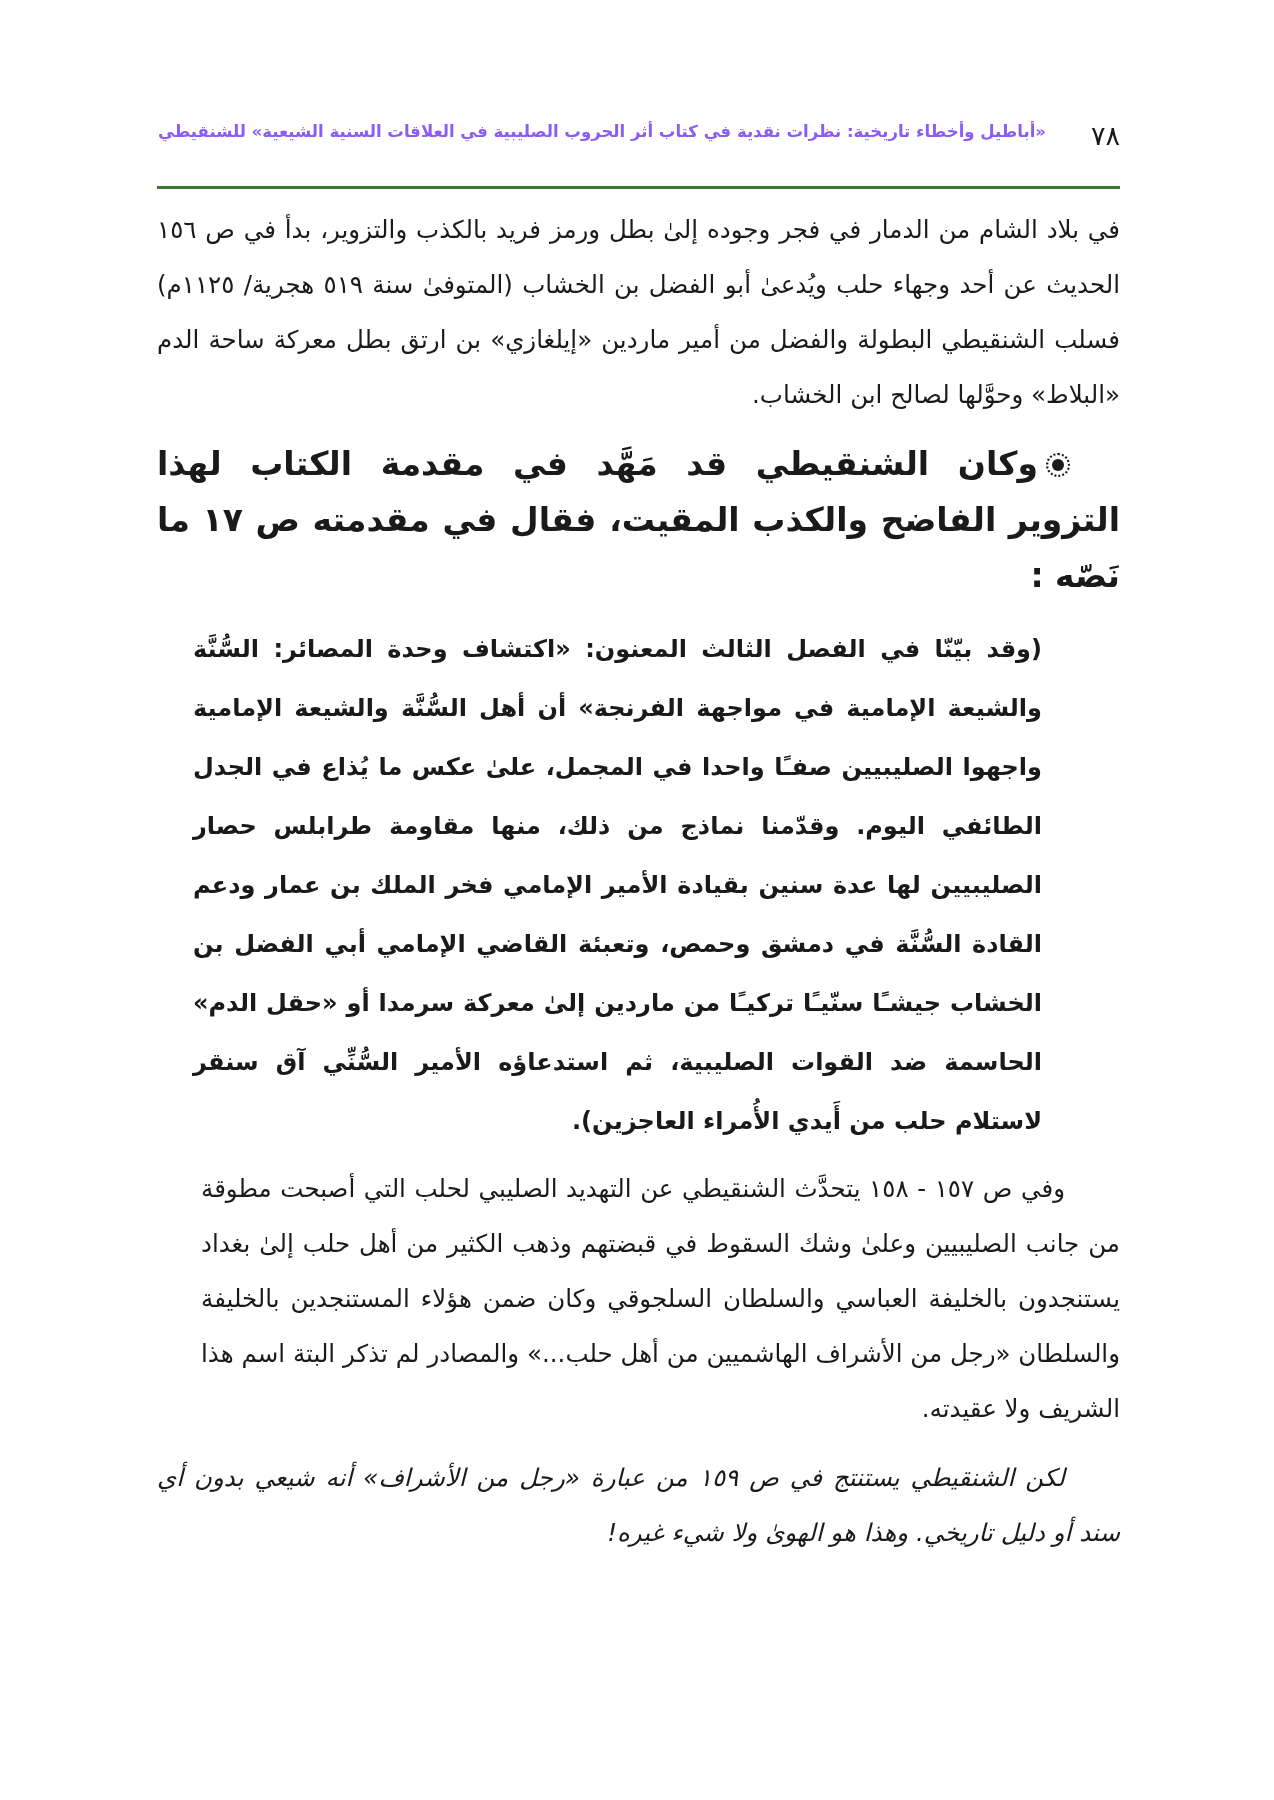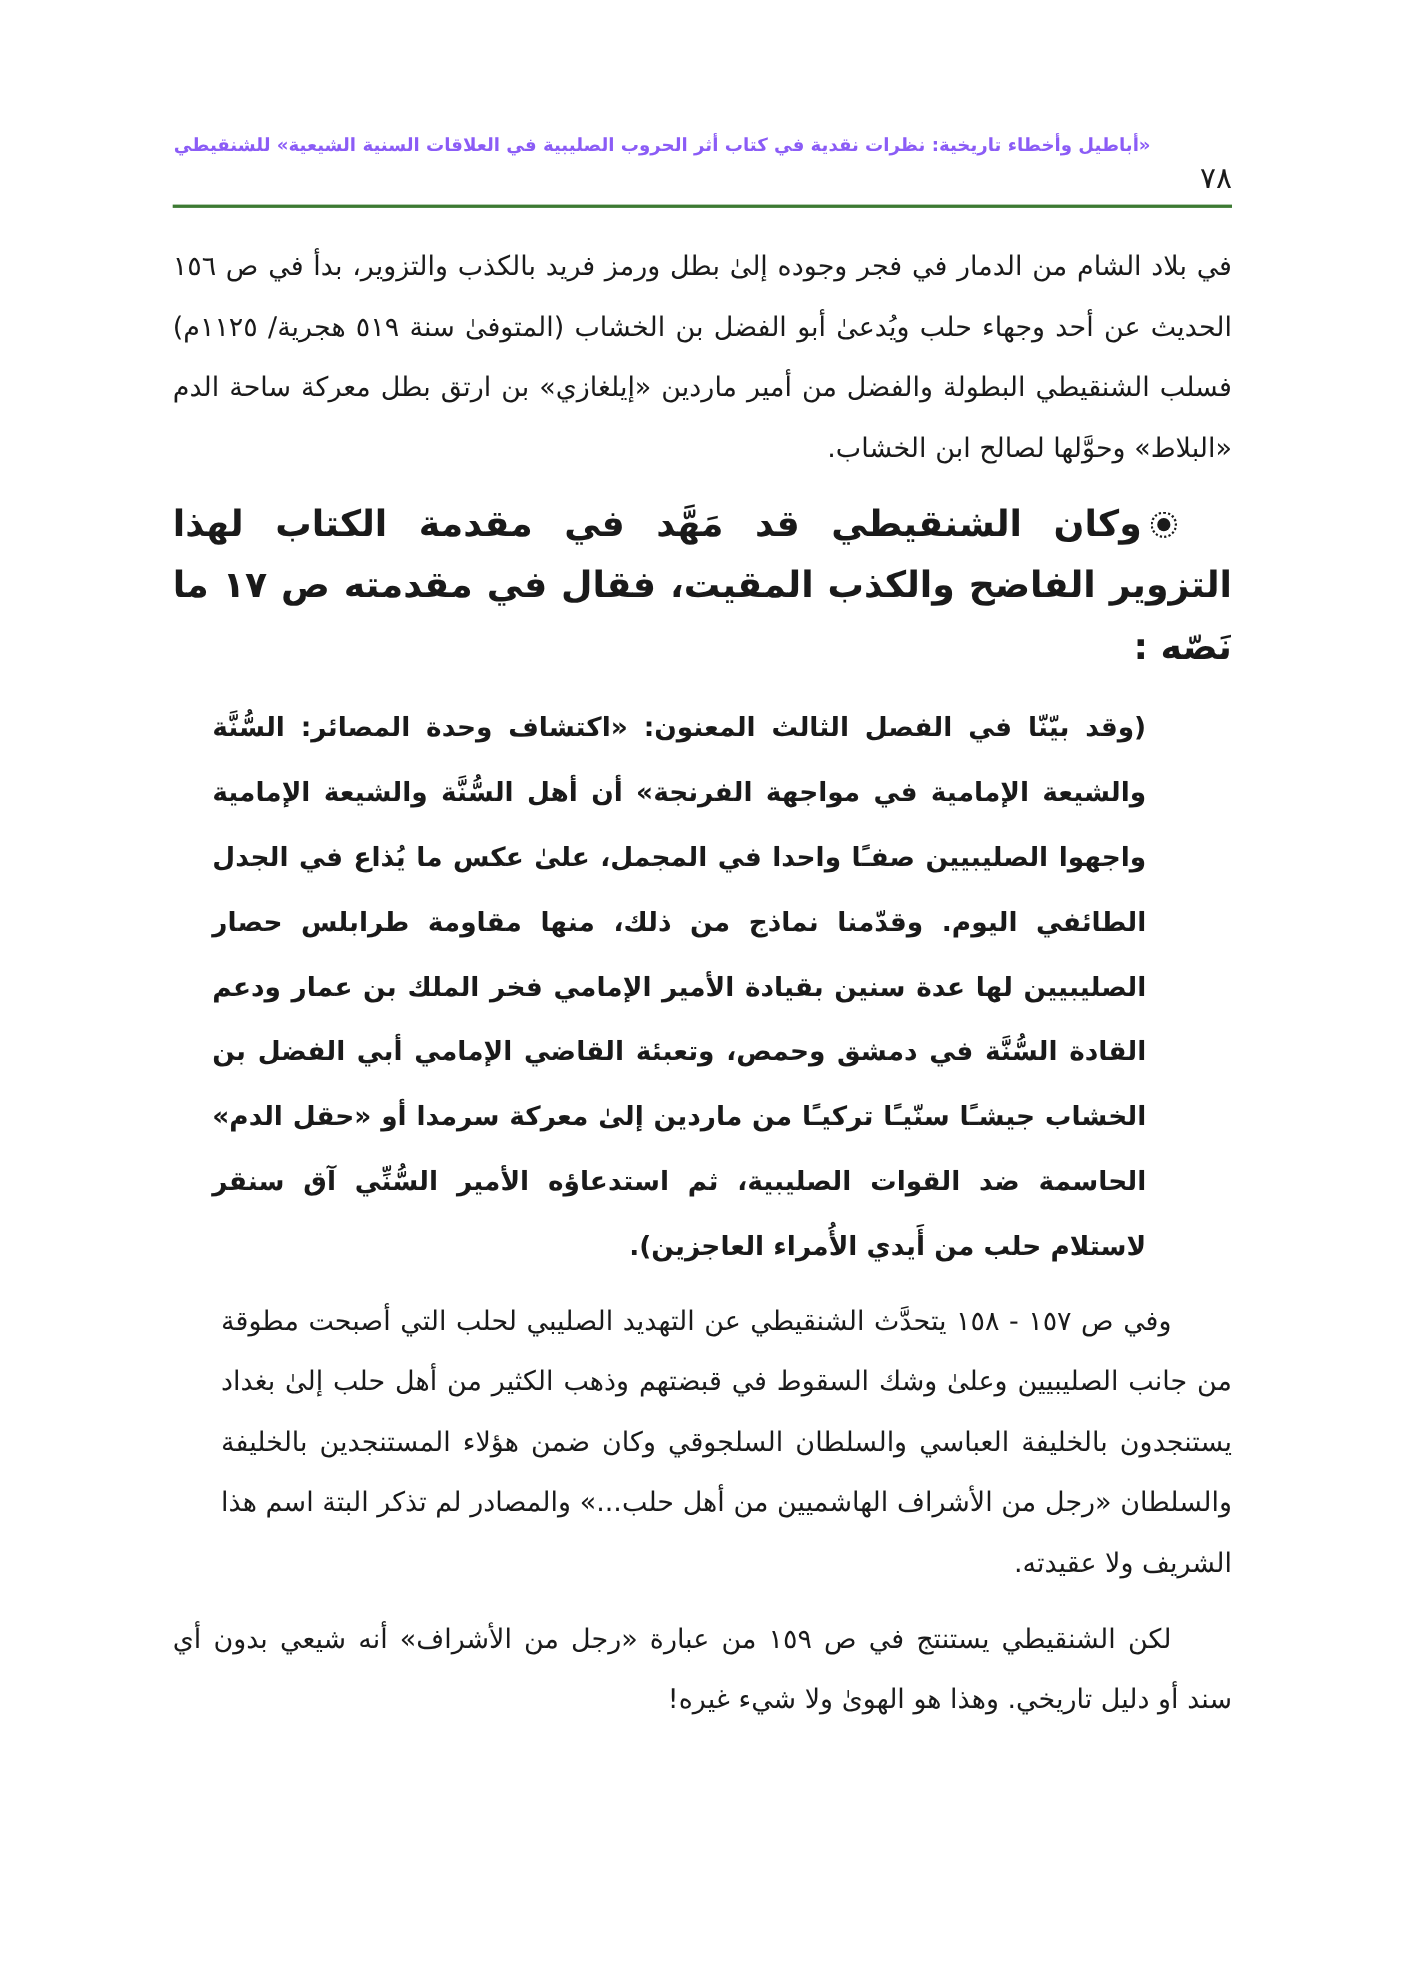--- a/index.html
+++ b/index.html
@@ -32,21 +32,20 @@
     }
     .page-number {
       position: absolute;
       right: 0;
       top: 2px;
       font-family: "DejaVu Sans", sans-serif;
       font-size: 27px;
       font-weight: normal;
       color: #1a1a1a;
       letter-spacing: 1px;
-      margin-top: 27px;
     }
     .running-title {
       position: absolute;
       right: 74px;
       top: 4px;
       font-family: "DejaVu Sans", sans-serif;
       font-weight: bold;
       font-size: 16.5px;
       white-space: nowrap;
       color: #8b5cf6;
@@ -55,21 +54,21 @@
       position: absolute;
       top: 186px;
       left: 157px;
       width: 963px;
       height: 3px;
       background: #3d7a33;
     }
     
     .content {
       position: absolute;
-      top: 212px;
+      top: 200px;
       left: 157px;
       width: 963px;
       direction: rtl;
       text-align: justify;
     }
     .para {
       font-family: "DejaVu Sans", sans-serif;
       font-size: 24.5px;
       line-height: 55px;
       margin: 0;
@@ -106,21 +105,21 @@
     .quote {
       margin: 16px 78px 0 36px;
       font-family: "DejaVu Sans", sans-serif;
       font-weight: bold;
       font-size: 24px;
       line-height: 59px;
       text-align: justify;
       text-align-last: right;
     }
     .para.after-quote { margin-top: 10px; margin-left: 44px; }
-    .para.gap { margin-top: 14px; }
+    .para.gap { margin-top: 14px; font-style: italic; }
   </style>
 </head>
 <body>
 
 <div class="page">
 
   <div class="header">
     <span class="page-number">٧٨</span>
     <span class="running-title">«أباطيل وأخطاء تاريخية: نظرات نقدية في كتاب أثر الحروب الصليبية في العلاقات السنية الشيعية» للشنقيطي</span>
   </div>

